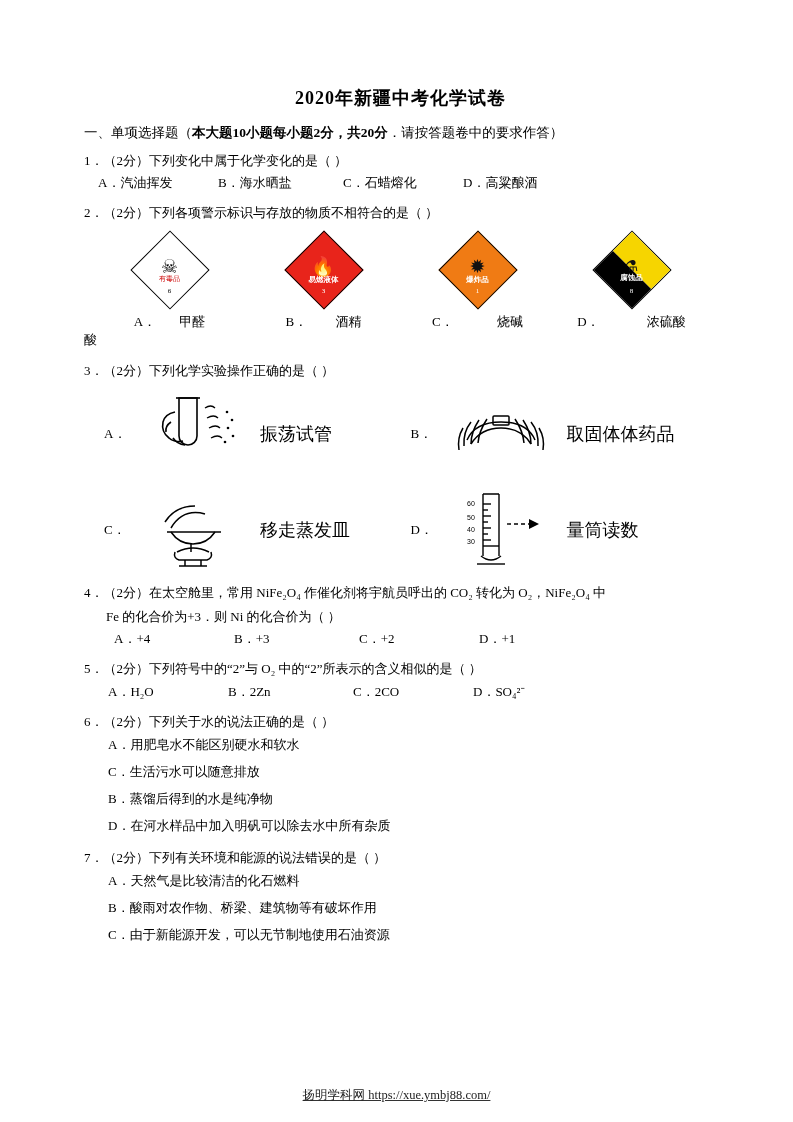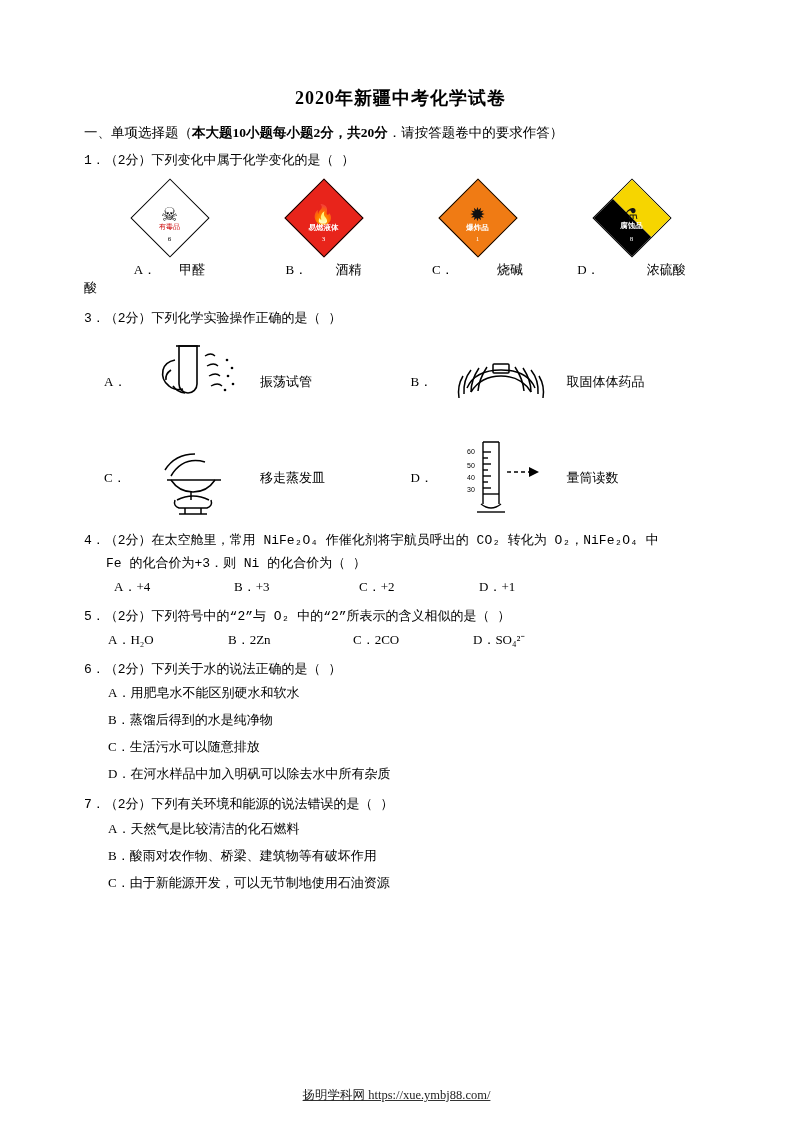--- a/index.html
+++ b/index.html
@@ -34,21 +34,21 @@
     font-size: 13.5px;
     margin: 0 0 9px 0;
     font-weight: normal;
   }
   .section-head b { font-weight: bold; }
   .q {
     font-size: 13px;
     line-height: 1.55;
     margin: 0 0 5px 0;
   }
-  .q-stem { margin-bottom: 3px; font-family: Liberation Mono, monospace; }
+  .q-stem { margin-bottom: 3px; }
   .opts-inline {
     font-size: 13px;
     margin: 0 0 11px 0;
     padding-left: 14px;
   }
   .opts-inline span { display: inline-block; }
   .opt-block {
     font-size: 13px;
     line-height: 1.55;
     padding-left: 24px;
@@ -144,21 +144,21 @@
   .app-cell {
     display: flex;
     align-items: center;
     width: 330px;
   }
   .app-letter { font-size: 13px; width: 26px; }
   .app-pic {
     width: 130px; height: 86px;
     display: flex; align-items: center; justify-content: center;
   }
-  .app-cap { font-size: 13px; text-align: center; }
+  .app-cap { font-size: 18px; text-align: center; }
   .app-pic svg { display: block; }
 
   
   .footer {
     position: absolute;
     left: 0; bottom: 18px;
     width: 100%;
     text-align: center;
     font-size: 12.5px;
     color: #333;
@@ -171,21 +171,25 @@
 
 <div class="page">
 
   <div class="doc-title">2020年新疆中考化学试卷</div>
 
   <div class="section-head">
     <span>一、单项选择题（</span><b>本大题10小题每小题2分，共20分</b><span>．请按答题卷中的要求作答）</span>
   </div>
 
   <div class="q q-stem">1．（2分）下列变化中属于化学变化的是（      ）</div>
-
+  <div class="opts-inline">
+    <span style="width:120px">A．汽油挥发</span><span style="width:125px">B．海水晒盐</span><span style="width:120px">C．石蜡熔化</span><span>D．高粱酿酒</span>
+  </div>
+
+  <div class="q q-stem">2．（2分）下列各项警示标识与存放的物质不相符合的是（        ）</div>
 
   <div class="signs-row">
 
     <div class="sign-cell">
       <div class="diamond-wrap">
         <div class="diamond d-white"></div>
         <div class="sign-inner">
           <div class="sign-glyph">☠</div>
           <div style="font-size:7px;color:#c00">有毒品</div>
         </div>
@@ -362,22 +366,22 @@
     <span style="width:120px">A．+4</span><span style="width:125px">B．+3</span><span style="width:120px">C．+2</span><span>D．+1</span>
   </div>
 
   <div class="q q-stem">5．（2分）下列符号中的“2”与 O₂ 中的“2”所表示的含义相似的是（        ）</div>
   <div class="opts-inline" style="padding-left:24px">
     <span style="width:120px">A．H₂O</span><span style="width:125px">B．2Zn</span><span style="width:120px">C．2CO</span><span>D．SO₄²⁻</span>
   </div>
 
   <div class="q q-stem">6．（2分）下列关于水的说法正确的是（        ）</div>
   <div class="opt-block">A．用肥皂水不能区别硬水和软水</div>
+  <div class="opt-block">C．生活污水可以随意排放</div>
   <div class="opt-block">B．蒸馏后得到的水是纯净物</div>
-  <div class="opt-block">C．生活污水可以随意排放</div>
   <div class="opt-block" style="margin-bottom:11px">D．在河水样品中加入明矾可以除去水中所有杂质</div>
 
   <div class="q q-stem">7．（2分）下列有关环境和能源的说法错误的是（        ）</div>
   <div class="opt-block">A．天然气是比较清洁的化石燃料</div>
   <div class="opt-block">B．酸雨对农作物、桥梁、建筑物等有破坏作用</div>
   <div class="opt-block">C．由于新能源开发，可以无节制地使用石油资源</div>
 
   <div class="footer">
     <span class="brand">扬明学科网 https://xue.ymbj88.com/</span>
   </div>

